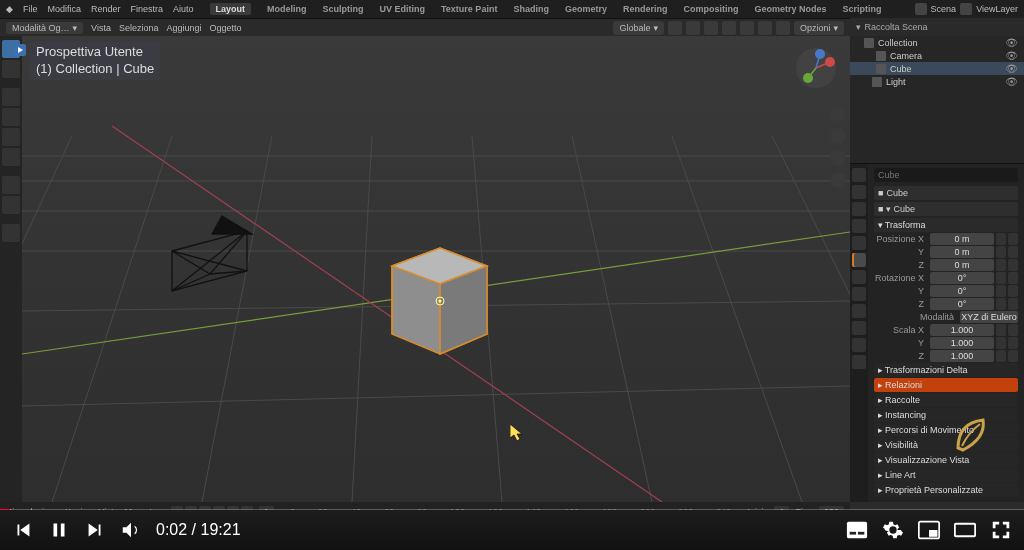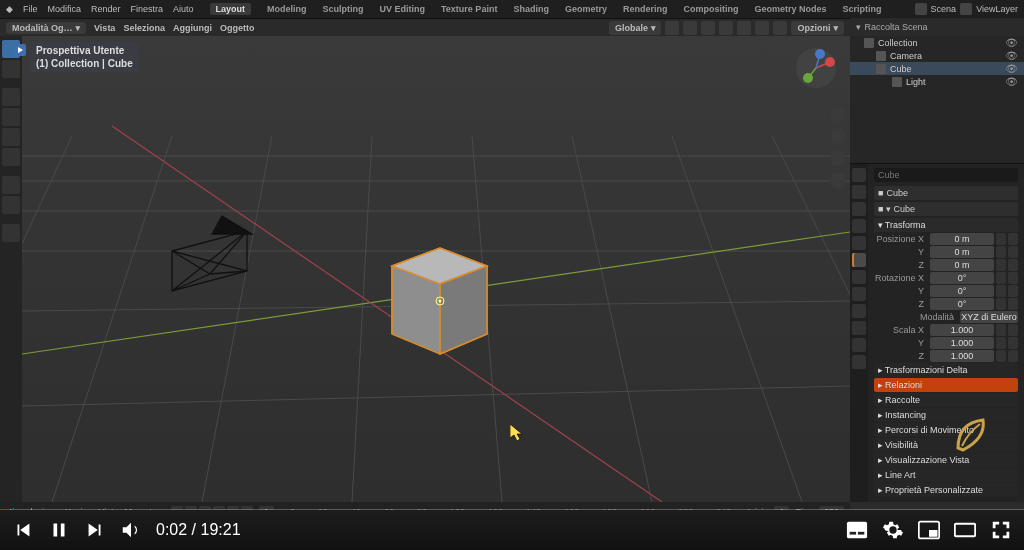--- a/index.html
+++ b/index.html
@@ -10,31 +10,31 @@
 
 
 .topbar { position:absolute; top:0; left:0; right:0; height:18px; background:#1f1f1f; display:flex; align-items:center; padding:0 6px; gap:10px; font-size:9px; color:#bbb; }
 .topbar .m { cursor:default; }
 .topbar .tab { margin-left:6px; color:#999;font-weight:bold; }
 .topbar .tab.active { background:#3a3a3a; padding:1px 6px; border-radius:2px; color:#ddd; }
 .topbar .right { margin-left:auto; display:flex; gap:4px; align-items:center; }
 .topbar .icn { width:12px; height:12px; background:#444; border-radius:2px; }
 
 
-.header2 { position:absolute; top:18px; left:0; width:850px; height:18px; background:#2a2a2a; display:flex; align-items:center; padding:0 6px; gap:8px; font-size:9px; color:#bbb; border-top:1px solid #111;font-weight:bold; }
+.header2 { position:absolute; top:18px; left:0; width:850px; height:18px; background:#2a2a2a; display:flex; align-items:center; padding:0 6px; gap:8px; font-size:9px; color:#bbb; border-top:1px solid #111; }
 .header2 .pill { background:#3a3a3a; padding:1px 6px; border-radius:3px; display:flex; align-items:center; gap:3px; }
 .header2 .rgroup { margin-left:auto; display:flex; gap:4px; }
 .header2 .bic { width:14px; height:14px; background:#3a3a3a; border-radius:2px; }
 
 
 .viewport { position:absolute; top:36px; left:22px; width:828px; height:466px; background:linear-gradient(180deg,#3a3a3a 0%,#333 50%,#2e2e2e 100%); overflow:hidden; }
 .floor { position:absolute; top:0; left:0; width:100%; height:100%; }
 
 
-.ovinfo { position:absolute; top:42px; left:30px; background:rgba(60,60,70,.85); padding:2px 6px; font-size:10px; color:#ddd; border-radius:2px; line-height:1.3;font-weight:bold; }
+.ovinfo { position:absolute; top:42px; left:30px; background:rgba(60,60,70,.85); padding:2px 6px; font-size:13px; color:#ddd; border-radius:2px; line-height:1.3; }
 .ovinfo .play { position:absolute; left:-16px; top:2px; width:12px; height:12px; background:#3d70b2; border-radius:2px; display:flex; align-items:center; justify-content:center; }
 .ovinfo .play::after { content:''; border-left:5px solid #fff; border-top:3px solid transparent; border-bottom:3px solid transparent; margin-left:1px; }
 
 
 .tools-left { position:absolute; top:36px; left:0; width:22px; height:466px; background:#242424; display:flex; flex-direction:column; align-items:center; padding-top:4px; gap:2px; }
 .tools-left .tb { width:18px; height:18px; background:#333; border-radius:2px; }
 .tools-left .tb.active { background:#3d6fa5; }
 .tools-left .sep { height:6px; }
 
 
@@ -232,21 +232,21 @@
       <div class="row" style="padding-left:26px">
           <span class="sq"></span>
           <span>Camera</span>
           <span class="eye">👁</span>
         </div>
       <div class="row sel" style="padding-left:26px">
           <span class="sq"></span>
           <span>Cube</span>
           <span class="eye">👁</span>
         </div>
-      <div class="row" style="padding-left:42px">
+      <div class="row" style="padding-left:22px">
           <span class="sq"></span>
           <span>Light</span>
           <span class="eye">👁</span>
         </div>
     </div>
     <div class="props">
       <div class="props-tabs">
         <div class="pt"></div>
         <div class="pt"></div>
         <div class="pt"></div>

